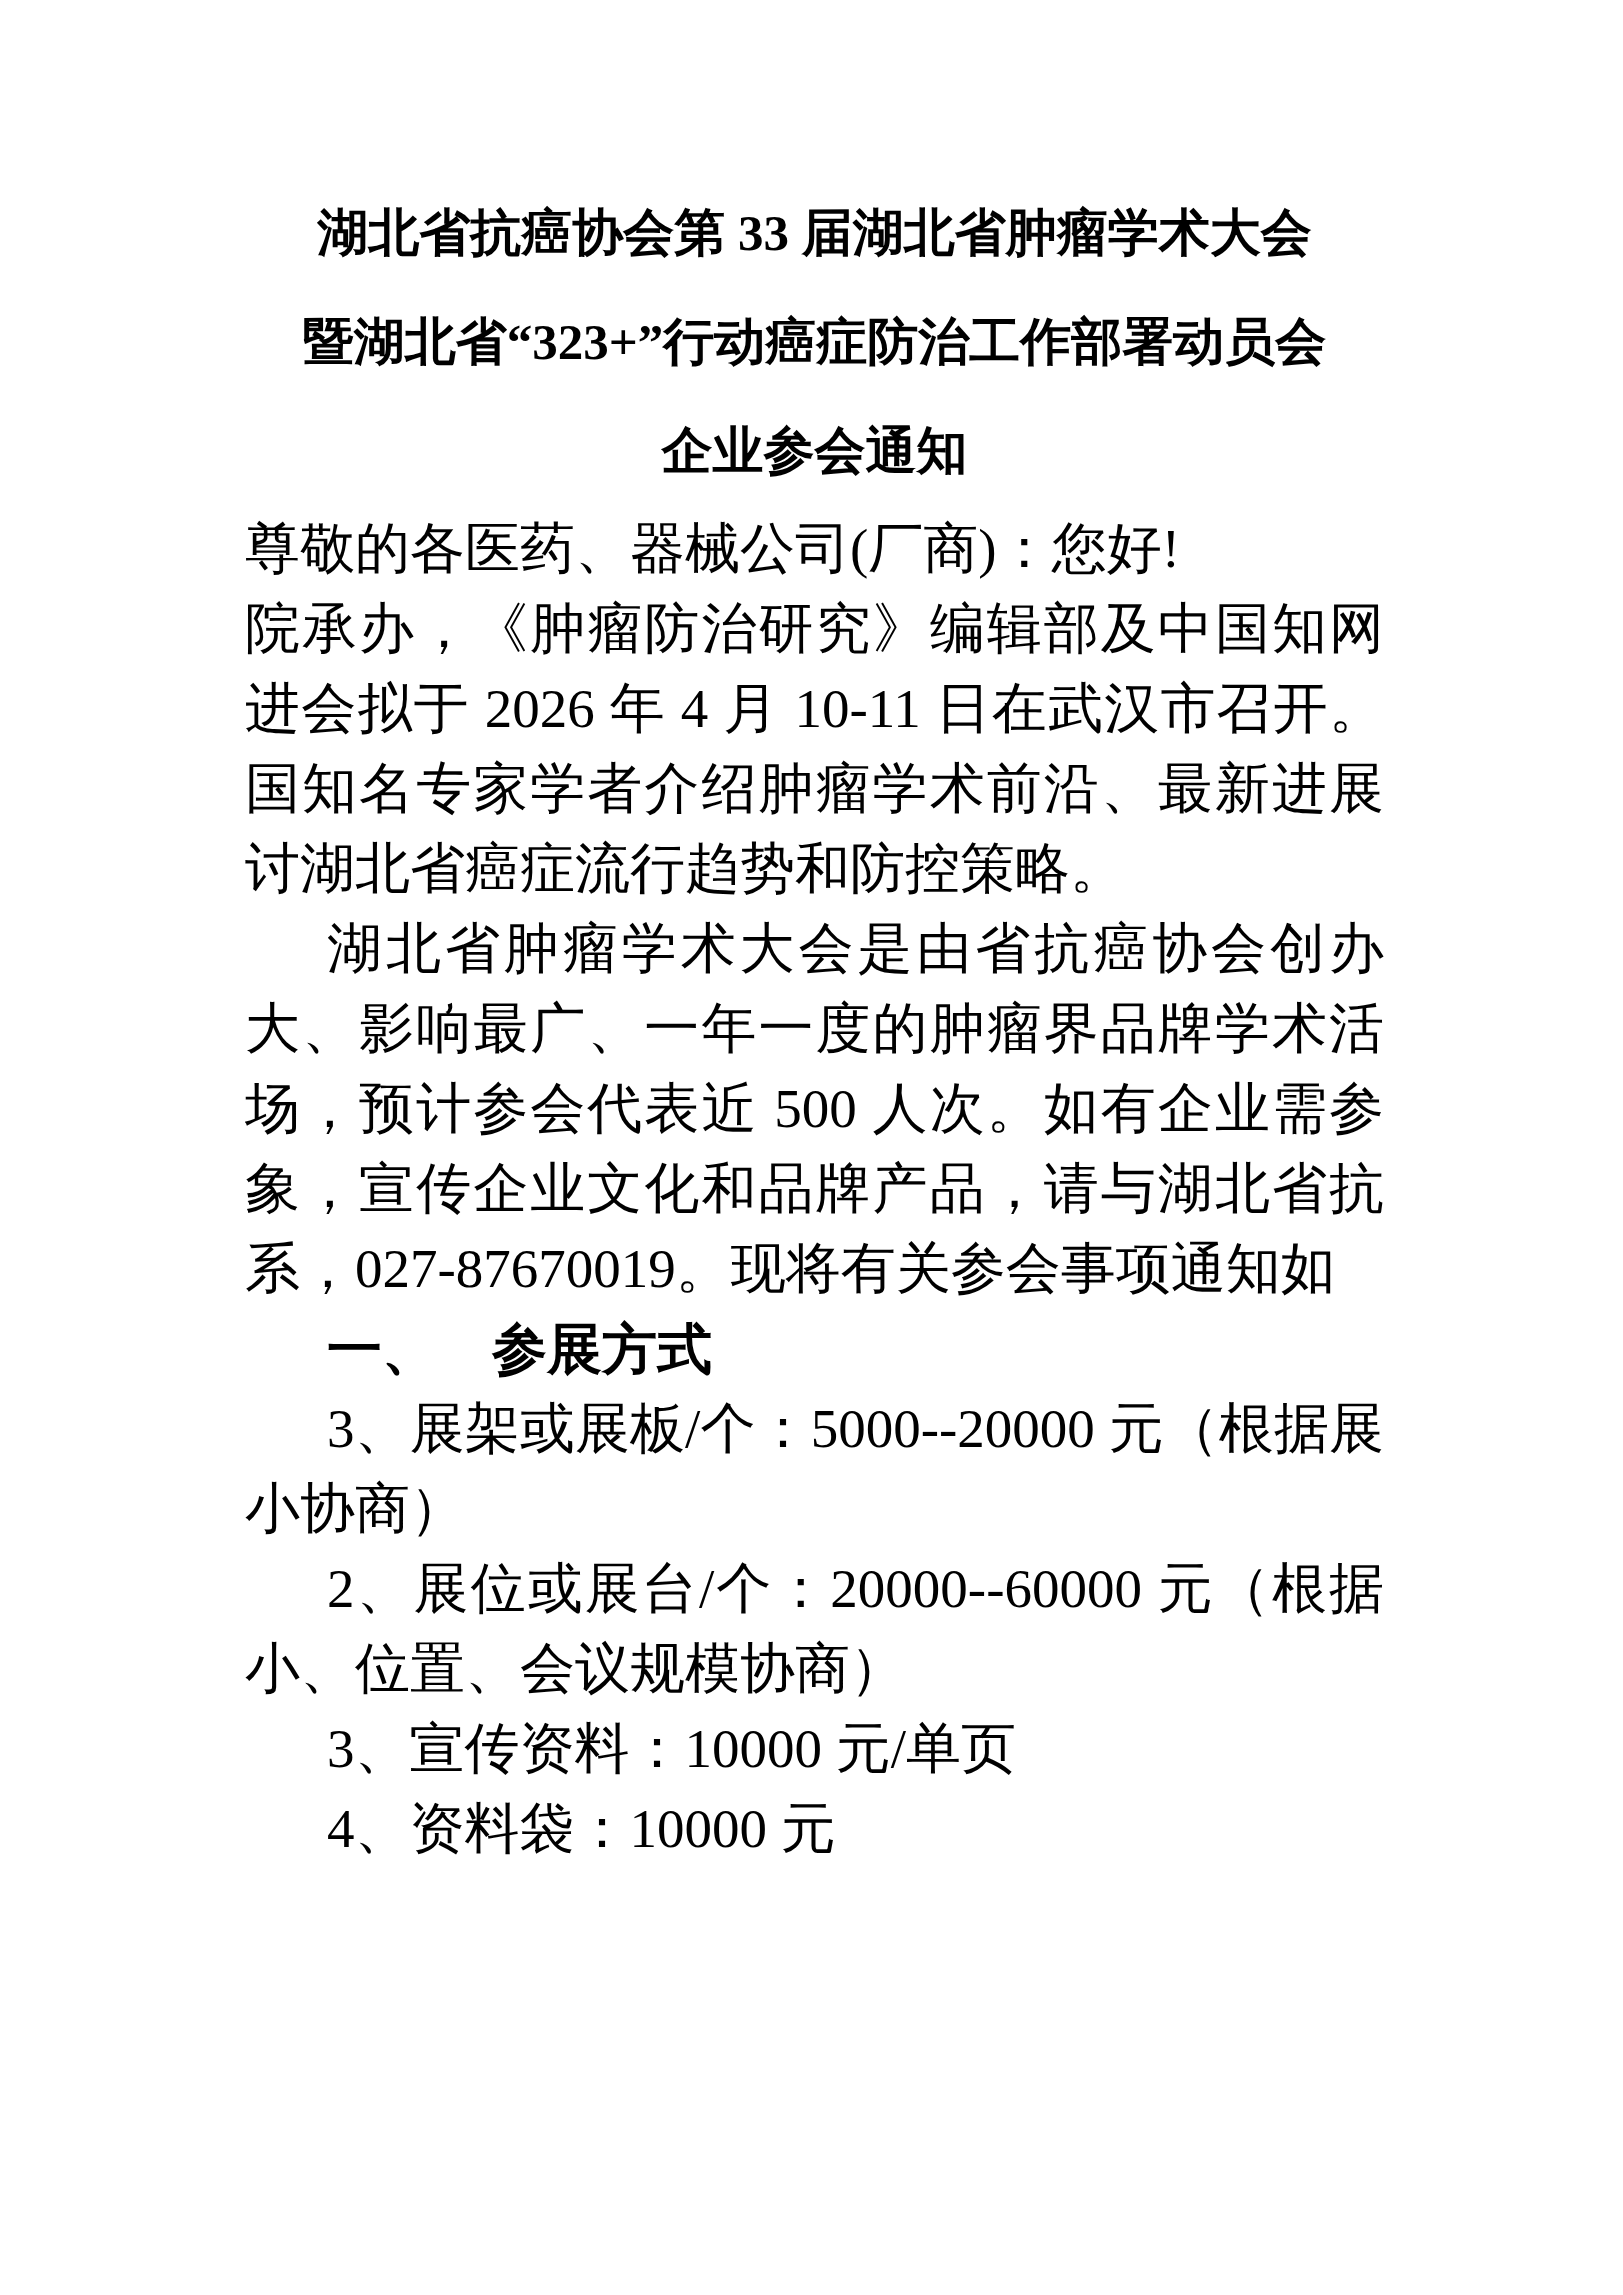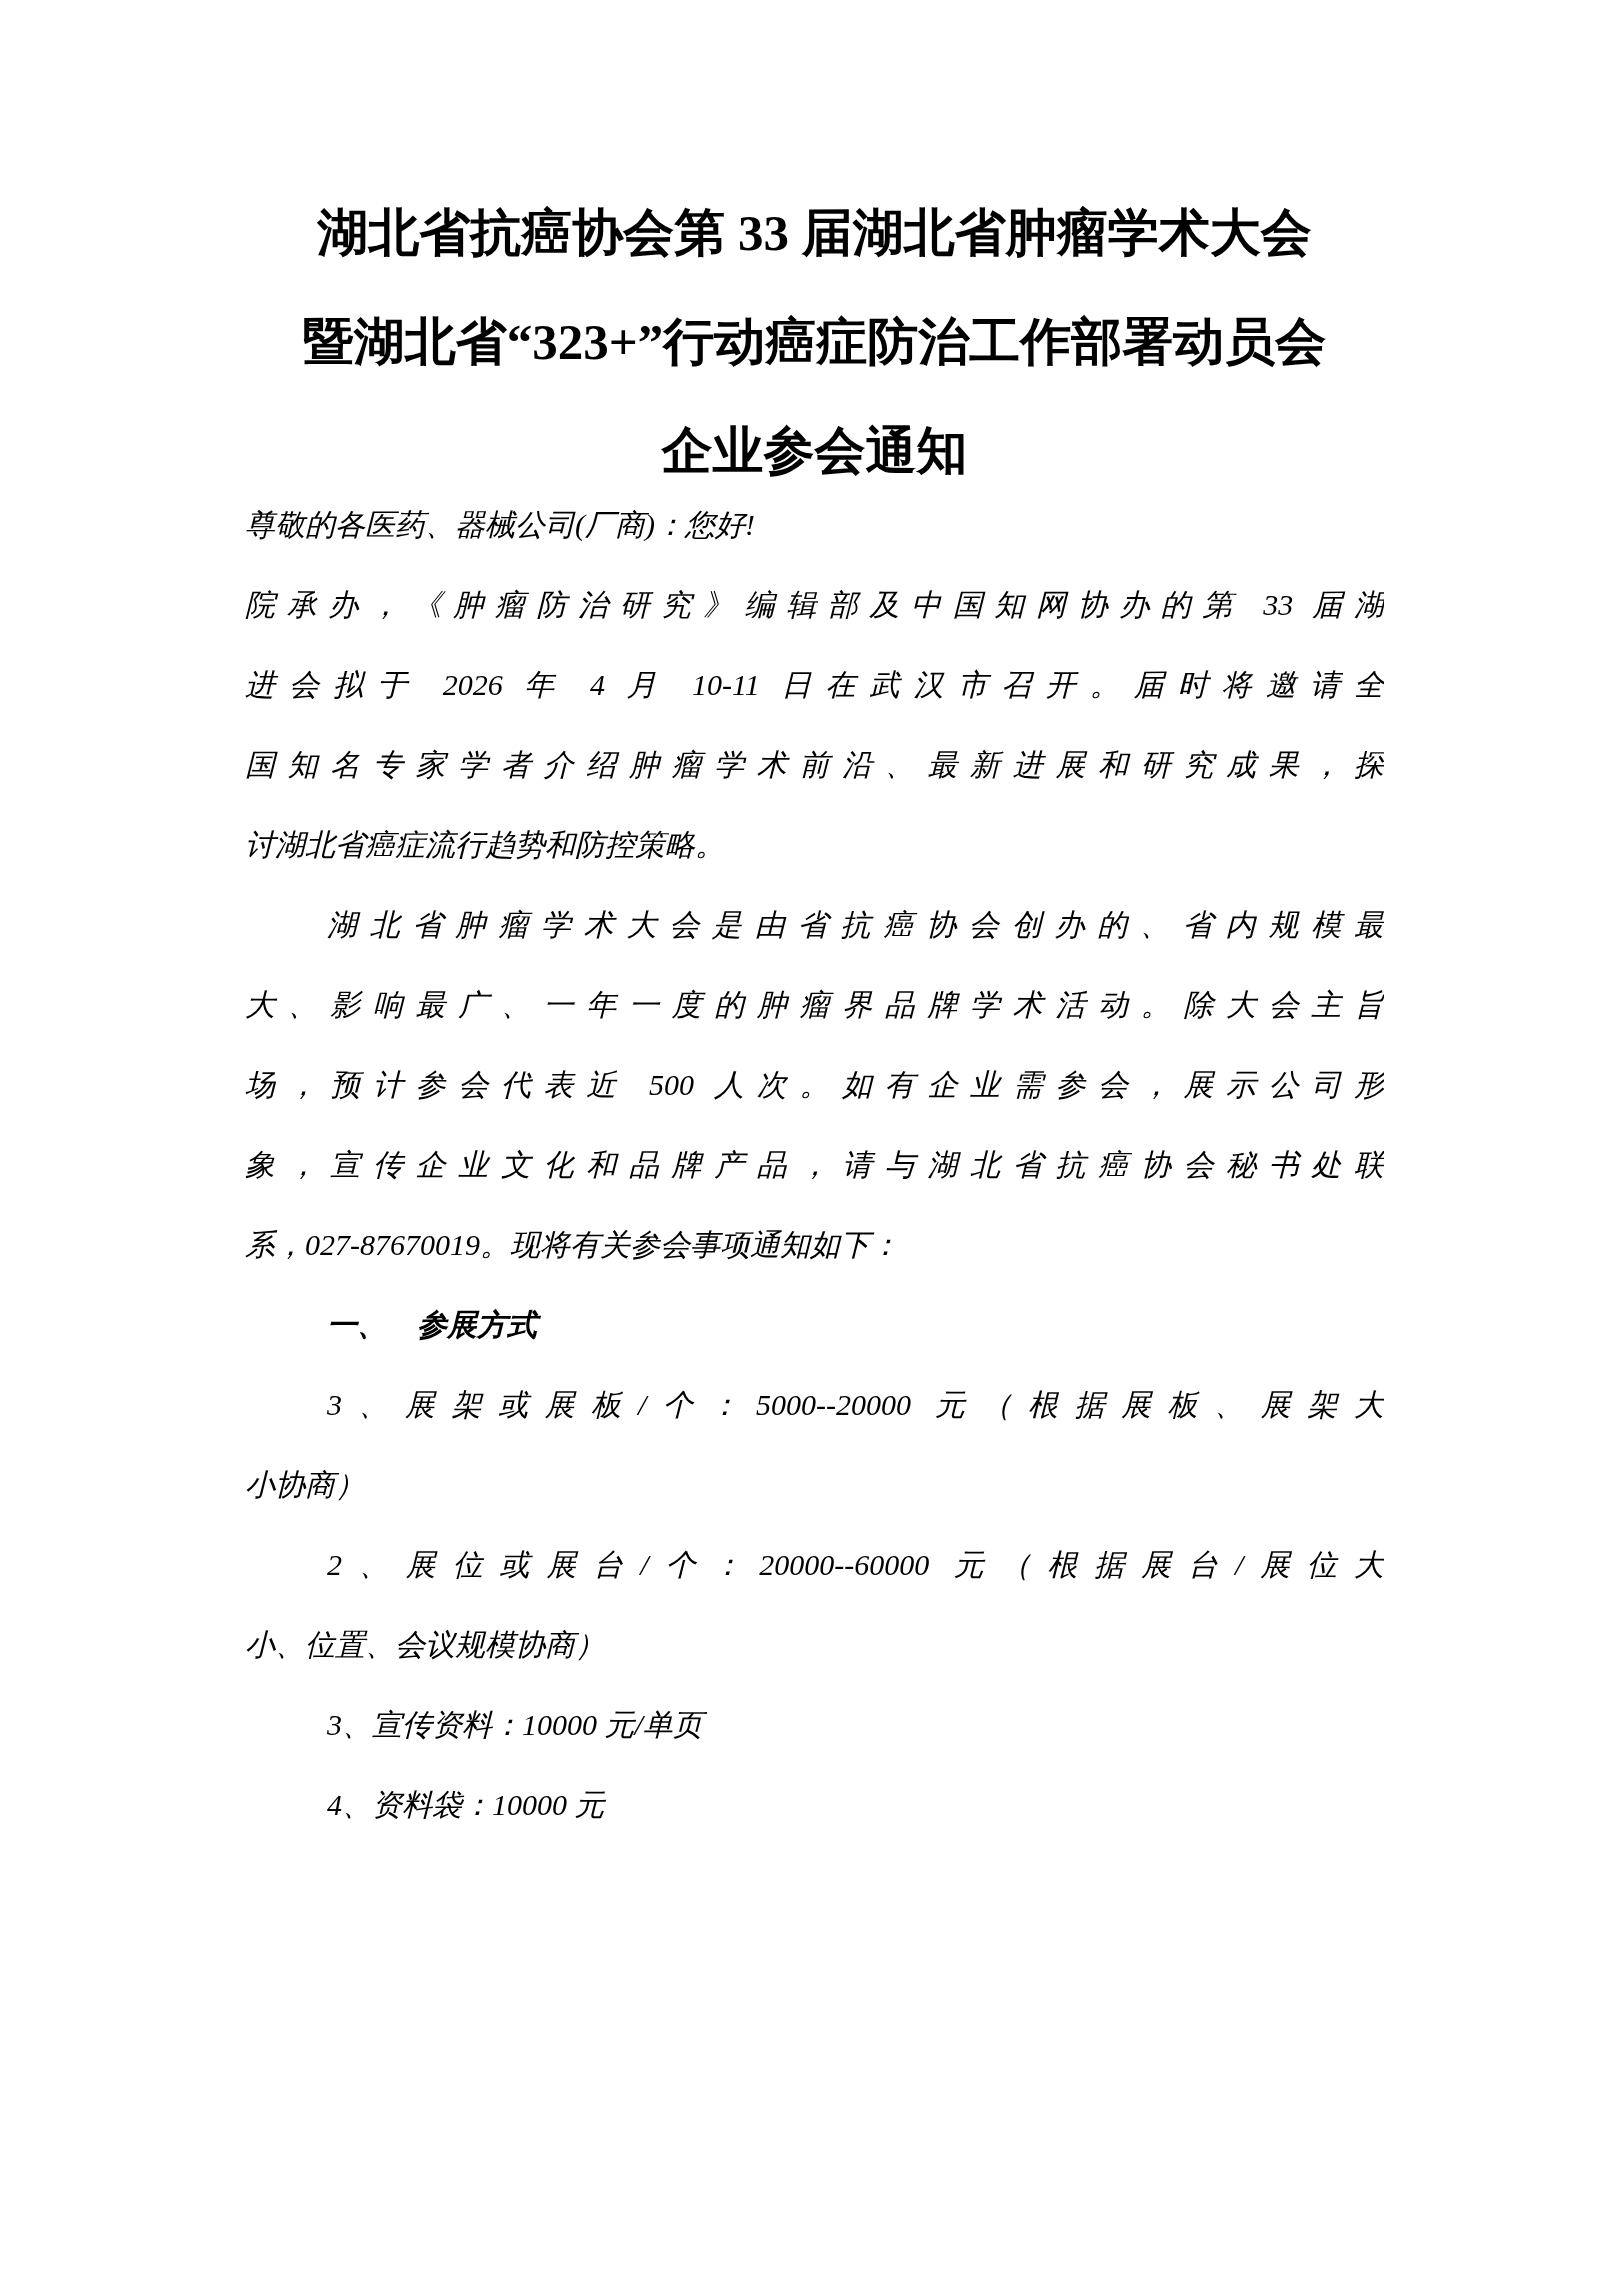--- a/index.html
+++ b/index.html
@@ -24,25 +24,24 @@
     text-align: center;
     font-weight: bold;
     font-size: 51px;
     line-height: 109px;
     white-space: nowrap;
   }
   .title-line { height: 109px; }
   .body-block {
     position: absolute;
     left: 245px;
-    top: 485px;
+    top: 509px;
     width: 1139px;
-    font-size: 30px;
+    font-size: 55px;
     line-height: 80px;
-    font-style: italic;
   }
   .line {
     height: 80px;
     overflow: hidden;
   }
   .indent2 { padding-left: 82px; }
   .justify {
     text-align: justify;
     text-align-last: justify;
     text-justify: inter-character;

